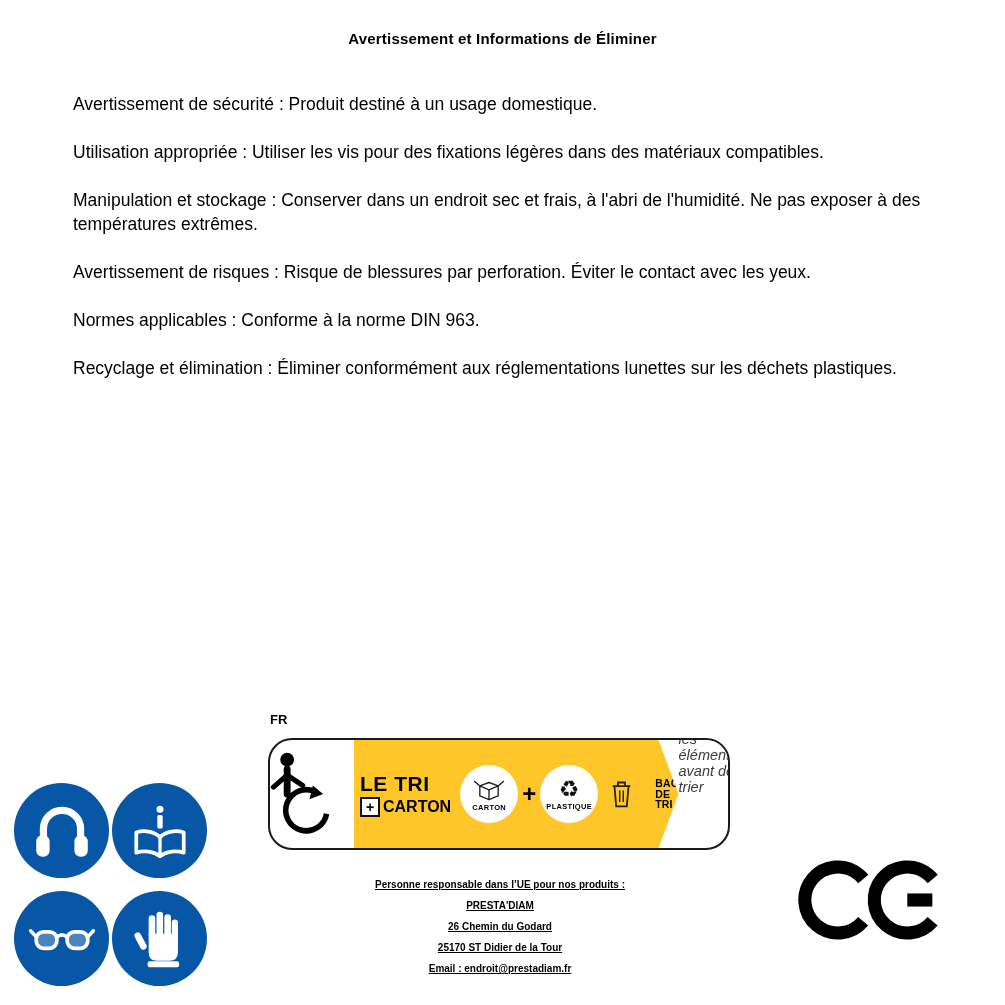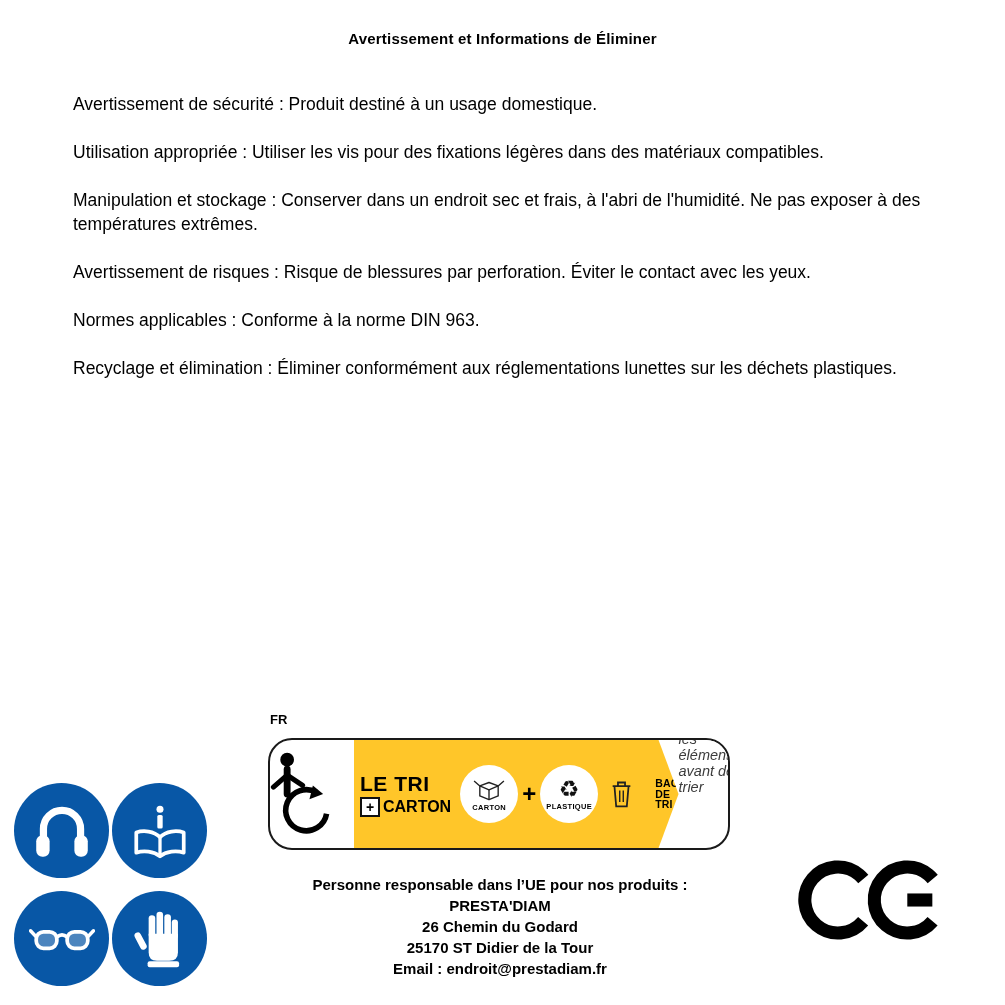--- a/index.html
+++ b/index.html
@@ -64,21 +64,21 @@
   .bin-group{display:flex;align-items:center;gap:22px;margin-left:12px;}
   .bin-group svg{width:23px;height:32px;display:block;}
   .bin-text{font-size:10.5px;font-weight:800;line-height:10.5px;letter-spacing:.2px;}
   .footer-strip{
     height:30px;display:flex;align-items:center;justify-content:center;
     font-style:italic;font-weight:400;font-size:14.5px;color:#3c3c3c;background:#fff;
   }
 
   .responsible{
     position:absolute;left:250px;top:874px;width:500px;text-align:center;
-    font-weight:700;font-size:15px;line-height:21px;
+    font-weight:700;font-size:10px;line-height:21px;text-decoration:underline;
   }
 
   .ce{position:absolute;left:798px;top:850px;}
   .ce svg{width:148px;height:100px;display:block;}
 </style>
 </head>
 <body>
 
 <div>
 

